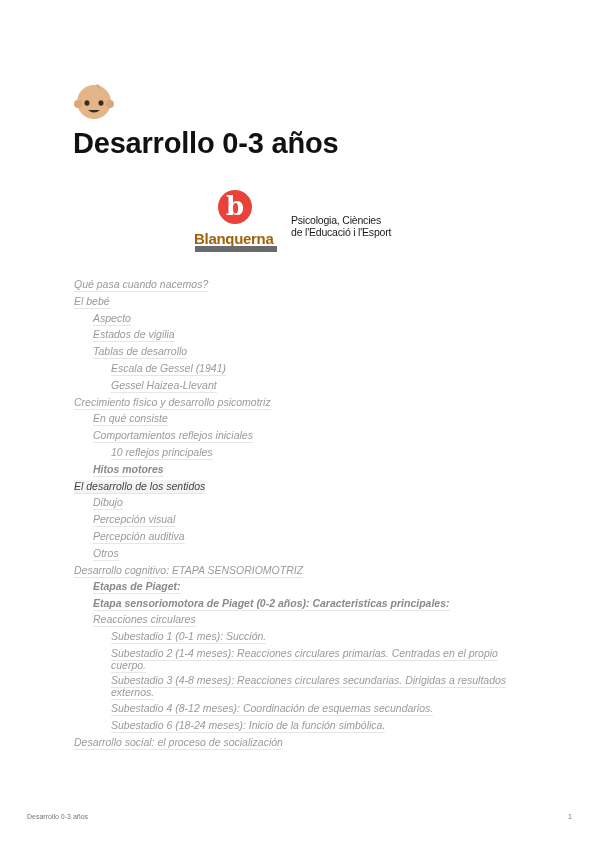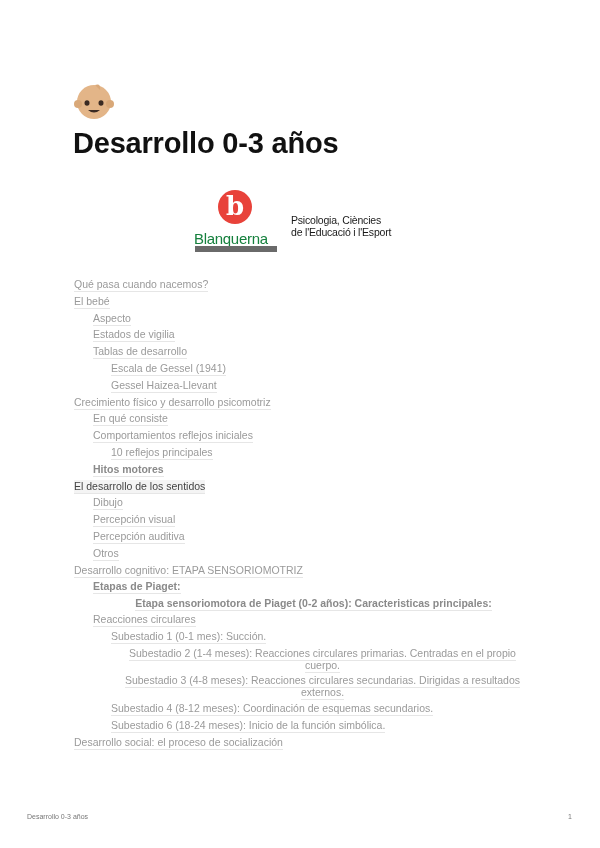--- a/index.html
+++ b/index.html
@@ -1,32 +1,32 @@
 <!DOCTYPE html>
 <html><head>
   <meta charset="utf-8">
   <style>
     html, body { margin: 0; padding: 0; background: #ffffff; }
     body { width: 600px; height: 848px; position: relative; overflow: hidden; font-family: "Liberation Sans", sans-serif; }
     .page-icon { position: absolute; left: 73px; top: 80px; width: 42px; height: 42px; }
     .page-title { position: absolute; left: 73px; top: 127px; margin: 0; font-size: 29px; font-weight: bold; color: #111111; letter-spacing: -0.2px; font-family: "Liberation Sans", sans-serif; }
     .logo { position: absolute; left: 194px; top: 190px; width: 220px; height: 70px; }
     .logo-circle { position: absolute; left: 24px; top: 0; width: 34px; height: 34px; border-radius: 50%; background: #e8423a; color: #fff; font-weight: bold; font-size: 26px; line-height: 32px; text-align: center; font-family: "DejaVu Serif", serif; }
-    .logo-name { position: absolute; left: 0; top: 40px; font-size: 15px; font-weight: normal; color: #15803d; letter-spacing: -0.3px; }
+    .logo-name { position: absolute; left: 0; top: 40px; font-size: 15px; font-weight: bold; color: #a16207; letter-spacing: -0.3px; }
     .logo-strip { position: absolute; left: 1px; top: 56px; width: 82px; height: 6px; background: #6a6a6a; }
     .logo-faculty { position: absolute; left: 97px; top: 24px; font-size: 10.5px; line-height: 12px; color: #1a1a1a; letter-spacing: -0.2px; }
     .toc { position: absolute; left: 74px; top: 278px; width: 460px; }
     .toc-item { display: block; font-size: 10.5px; line-height: 13px; margin-bottom: 3.8px; color: #9a9a9a; }
-    .toc-item span { border-bottom: 1px solid #e6e6e6; padding-bottom: 1px; }
+    .toc-item span { border-bottom: 1px solid #e6e6e6; padding-bottom: 1px; font-style: italic; }
     .lvl0 { padding-left: 0; }
     .lvl1 { padding-left: 19px; }
     .lvl2 { padding-left: 37px; }
     .bold { font-weight: bold; color: #8a8a8a; }
     .dark span { color: #444444; background: #f4f4f4; }
-    .wrap { line-height: 12px; text-align: center; }
+    .wrap { line-height: 12px; }
     .footer-left { position: absolute; left: 27px; top: 813px; font-size: 7px; color: #777; }
     .footer-right { position: absolute; right: 28px; top: 813px; font-size: 7px; color: #777; }
   </style>
 </head>
 <body>
 
 <svg class="page-icon" viewBox="0 0 42 42">
   <circle cx="21" cy="22" r="17" fill="#e3b588"></circle>
   <circle cx="5" cy="24" r="4" fill="#d9a878"></circle>
   <circle cx="37" cy="24" r="4" fill="#d9a878"></circle>

